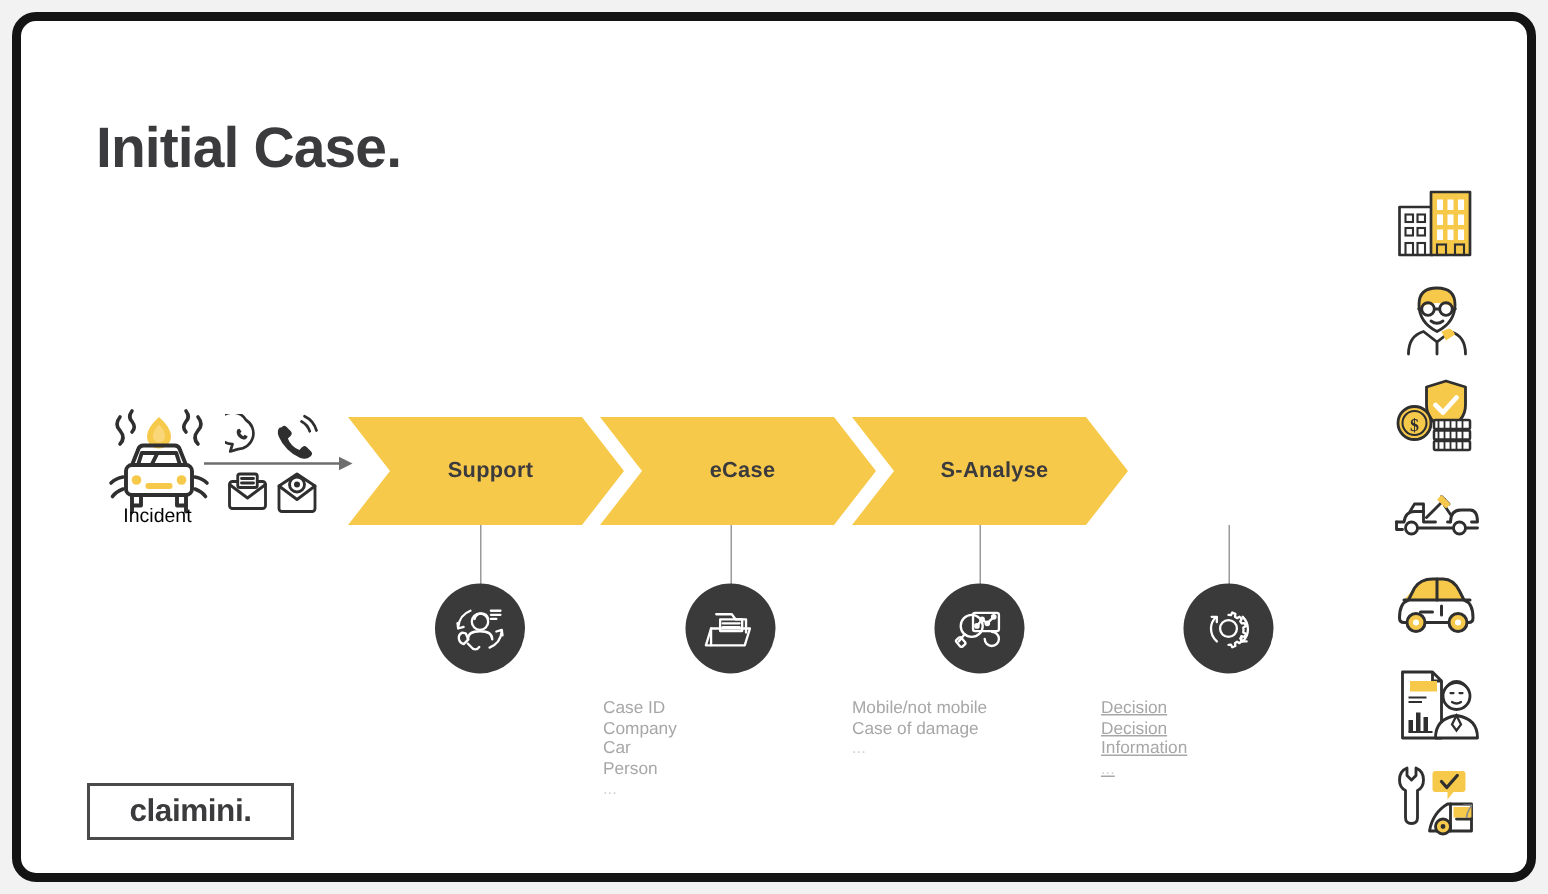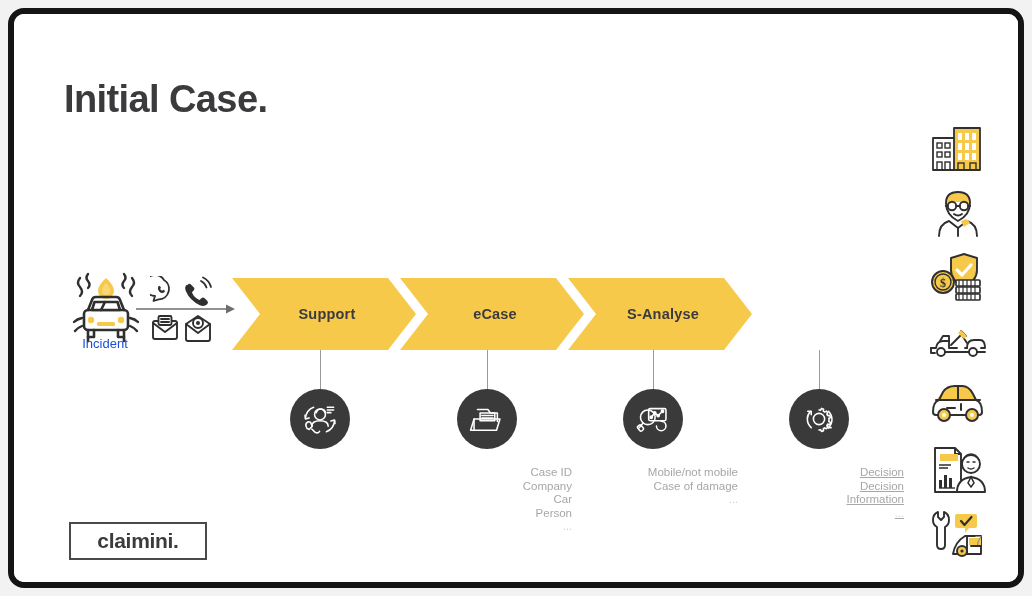--- a/index.html
+++ b/index.html
@@ -15,20 +15,21 @@
     width: 1016px; height: 580px;
     background: #ffffff;
     border: 6px solid #141414;
     border-radius: 16px;
     overflow: hidden;
   }
   #slide-canvas {
     position: absolute;
     inset: 0;
     background: #ffffff;
+    border-radius: 19px;
   }
 
   
   #page-title {
     position: absolute;
     left: 50px; top: 64px;
     font-size: 38px;
     font-weight: bold;
     letter-spacing: -0.6px;
     color: #3b3b3d;
@@ -39,21 +40,21 @@
     position: absolute;
     left: 44px; top: 248px;
     width: 96px; height: 96px;
   }
   #incident-label {
     position: absolute;
     left: 36px; top: 322px;
     width: 110px;
     text-align: center;
     font-size: 13px;
-    color: #1d4ed8;
+    color: #000000;
   }
   #intake-icons {
     position: absolute;
     left: 136px; top: 262px;
     width: 66px; height: 68px;
   }
   #intake-arrow {
     position: absolute;
     left: 122px; top: 288px;
     width: 100px; height: 14px;
@@ -98,21 +99,21 @@
     border-radius: 50%;
     background: #3a3a3a;
     display: flex;
     align-items: center;
     justify-content: center;
   }
   .stage-caption {
     position: absolute;
     top: 452px;
     width: 170px;
-    text-align: right;
+    text-align: left;
     font-size: 11.5px;
     line-height: 13.6px;
     color: #a7a7a7;
   }
   .stage-caption .ellipsis {
     color: #d2d2d2;
     font-size: 11px;
   }
 
   
@@ -123,21 +124,21 @@
     display: flex;
     flex-direction: column;
     align-items: center;
     gap: 10px;
   }
   .rail-icon { width: 62px; height: 54px; }
 
   
   #logo-box {
     position: absolute;
-    left: 55px; top: 508px;
+    left: 44px; top: 508px;
     width: 138px; height: 38px;
     border: 2px solid #4a4a4a;
     display: flex;
     align-items: center;
     justify-content: center;
   }
   #logo-text {
     font-size: 21px;
     font-weight: bold;
     color: #3b3b3d;

